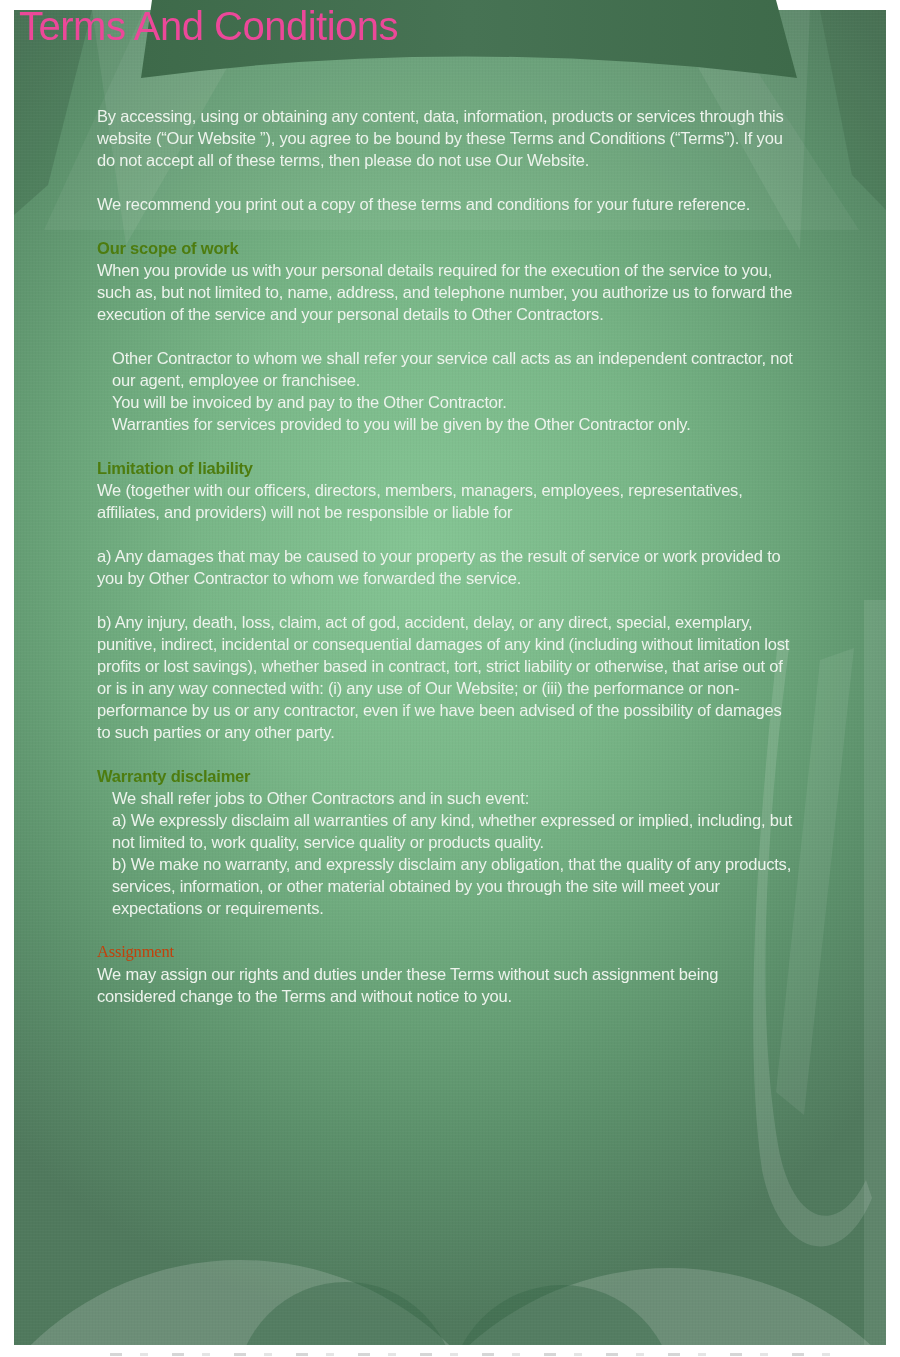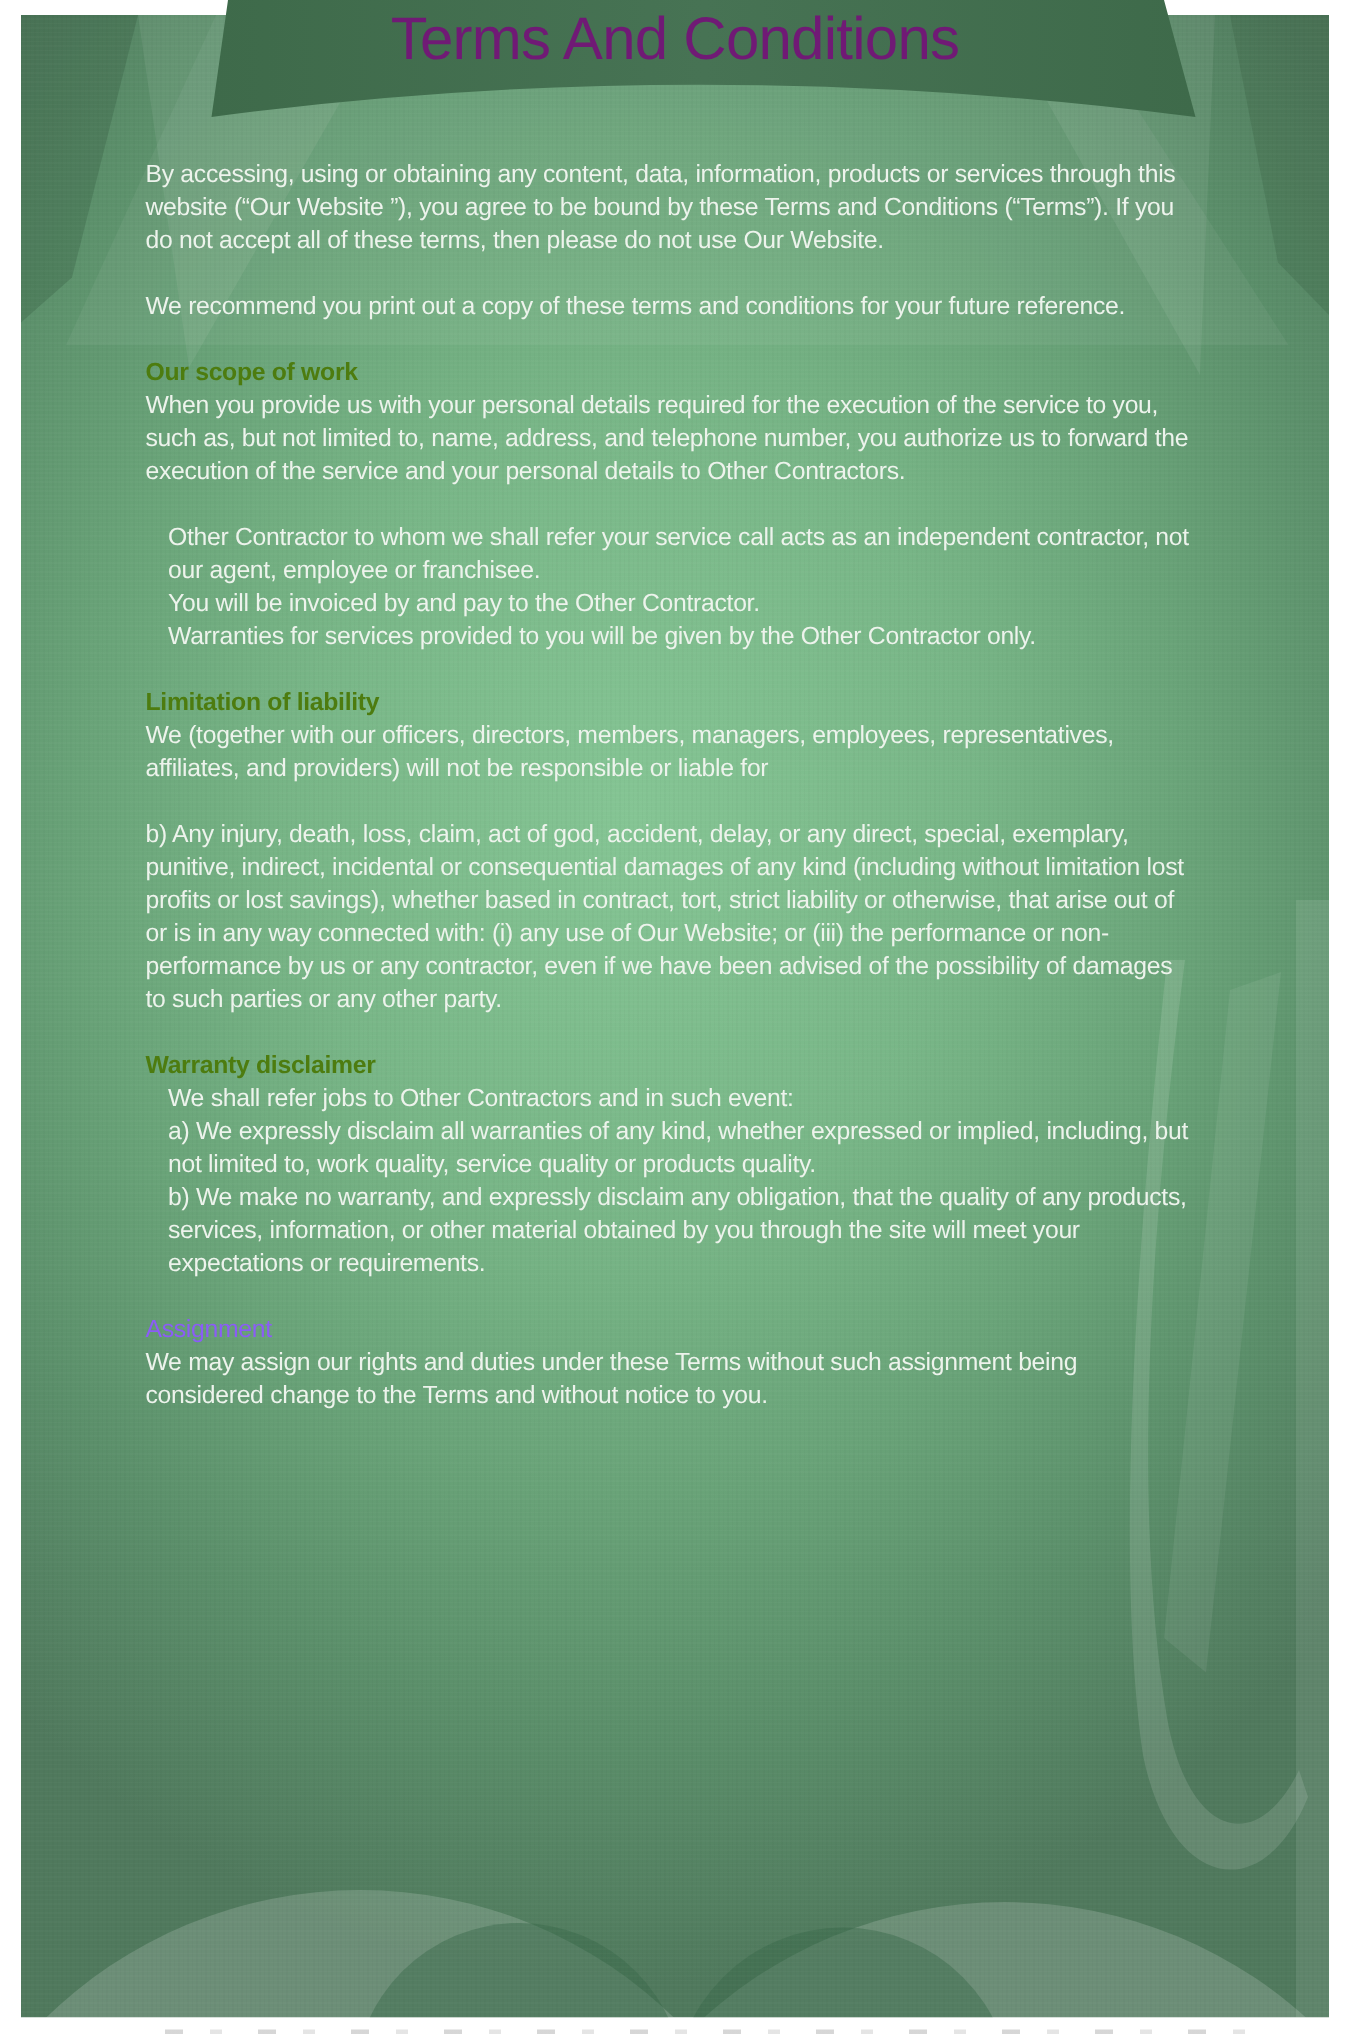--- a/index.html
+++ b/index.html
@@ -29,25 +29,26 @@
     background-image:
       repeating-linear-gradient(0deg, rgba(255,255,255,0.02) 0 1px, transparent 1px 3px),
       repeating-linear-gradient(90deg, rgba(0,0,0,0.02) 0 1px, transparent 1px 3px);
   }
   
   .ribbon { position: absolute; left: 0; top: 0; width: 900px; height: 100px; }
   .ribbon svg { display: block; }
   .page-title {
     position: absolute;
     left: 0; right: 0; top: 4px;
-    text-align: center;
+    text-align: left;
     font-size: 40px;
     letter-spacing: -0.5px;
-    color: #701a75;
+    color: #ec4899;
     font-weight: 400;
+    padding-left: 19px;
   }
   
   .content {
     position: absolute;
     left: 97px;
     top: 105px;
     width: 700px;
     color: #edf3ec;
     font-size: 16.5px;
     line-height: 22px;
@@ -57,21 +58,21 @@
   .content p.tight { margin-bottom: 0; }
   .content .multiline { white-space: pre-line; margin-left: 15px; }
   .content h2 {
     margin: 0;
     font-size: 16.5px;
     line-height: 22px;
     font-weight: 700;
     color: #4d7c0f;
     letter-spacing: -0.2px;
   }
-  .content h2.h-regular { font-weight: 400; color: #8b5cf6; }
+  .content h2.h-regular { font-weight: 400; color: #c2410c; font-family: Liberation Serif, serif; }
   
   .bottom-strip {
     position: absolute;
     left: 0; bottom: 0;
     width: 900px; height: 12px;
     background: #ffffff;
   }
   .cut-artifact {
     position: absolute;
     left: 110px; right: 70px; bottom: 1px;
@@ -129,20 +130,21 @@
     <h2>Our scope of work</h2>
 
     <p>When you provide us with your personal details required for the execution of the service to you, such as, but not limited to, name, address, and telephone number, you authorize us to forward the execution of the service and your personal details to Other Contractors.</p>
 
     <p class="multiline">Other Contractor to whom we shall refer your service call acts as an independent contractor, not our agent, employee or franchisee.
 You will be invoiced by and pay to the Other Contractor.
 Warranties for services provided to you will be given by the Other Contractor only.</p>
 
     <h2>Limitation of liability</h2>
     <p>We (together with our officers, directors, members, managers, employees, representatives, affiliates, and providers) will not be responsible or liable for</p>
+    <p>a) Any damages that may be caused to your property as the result of service or work provided to you by Other Contractor to whom we forwarded the service.</p>
     <p>b) Any injury, death, loss, claim, act of god, accident, delay, or any direct, special, exemplary, punitive, indirect, incidental or consequential damages of any kind (including without limitation lost profits or lost savings), whether based in contract, tort, strict liability or otherwise, that arise out of or is in any way connected with: (i) any use of Our Website; or (iii) the performance or non-performance by us or any contractor, even if we have been advised of the possibility of damages to such parties or any other party.</p>
 
     <h2>Warranty disclaimer</h2>
     <p class="multiline">We shall refer jobs to Other Contractors and in such event:
 a) We expressly disclaim all warranties of any kind, whether expressed or implied, including, but not limited to, work quality, service quality or products quality.
 b) We make no warranty, and expressly disclaim any obligation, that the quality of any products, services, information, or other material obtained by you through the site will meet your expectations or requirements.</p>
 
     <h2 class="h-regular">Assignment</h2>
     <p>We may assign our rights and duties under these Terms without such assignment being considered change to the Terms and without notice to you.</p>
   </div>

